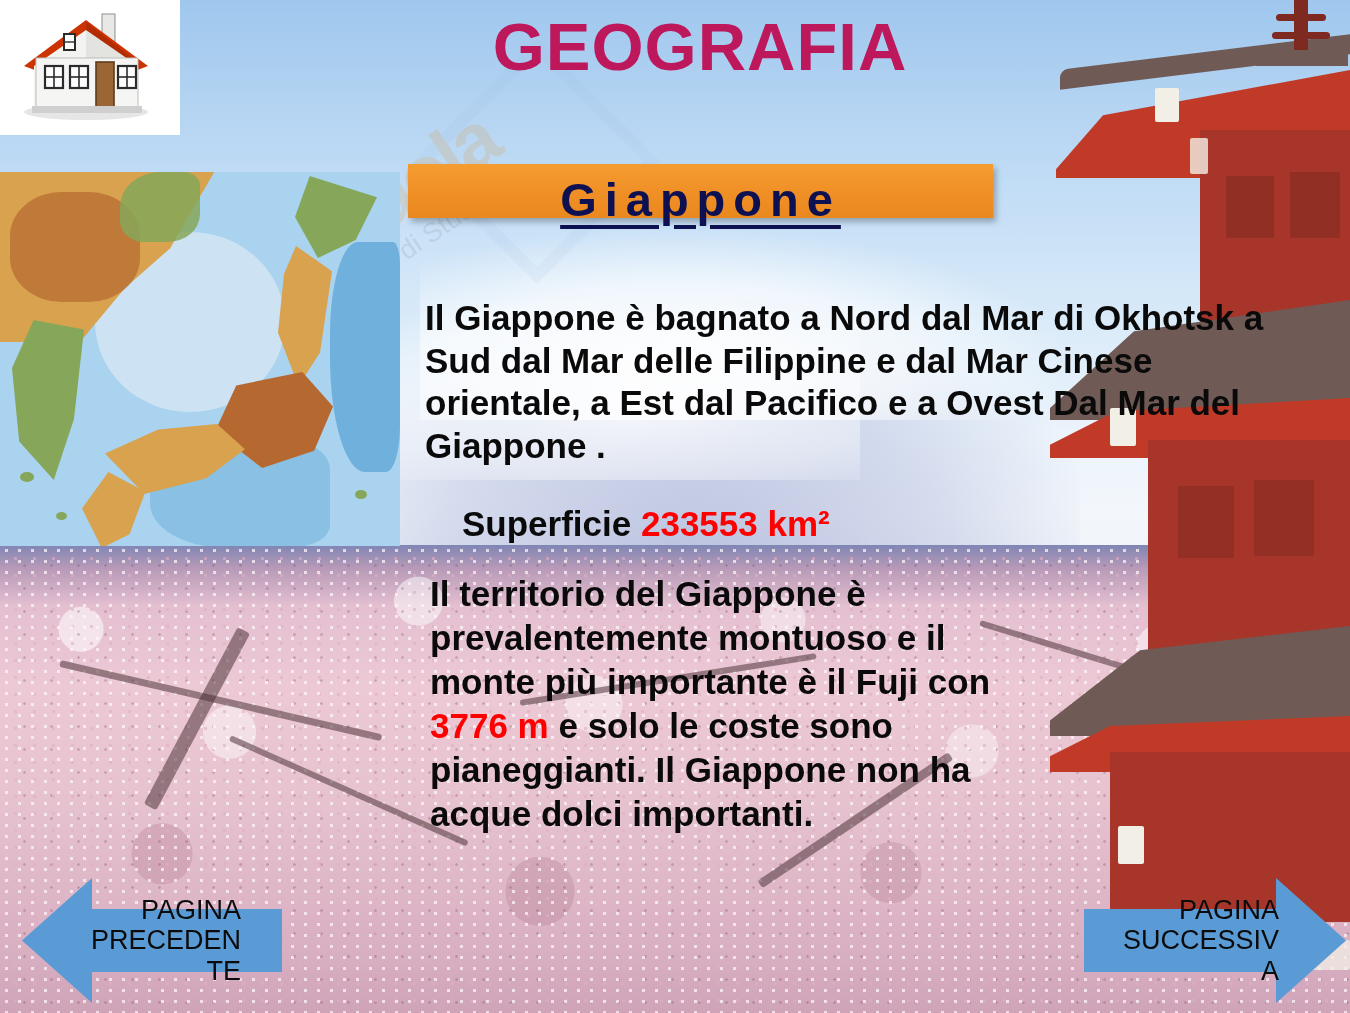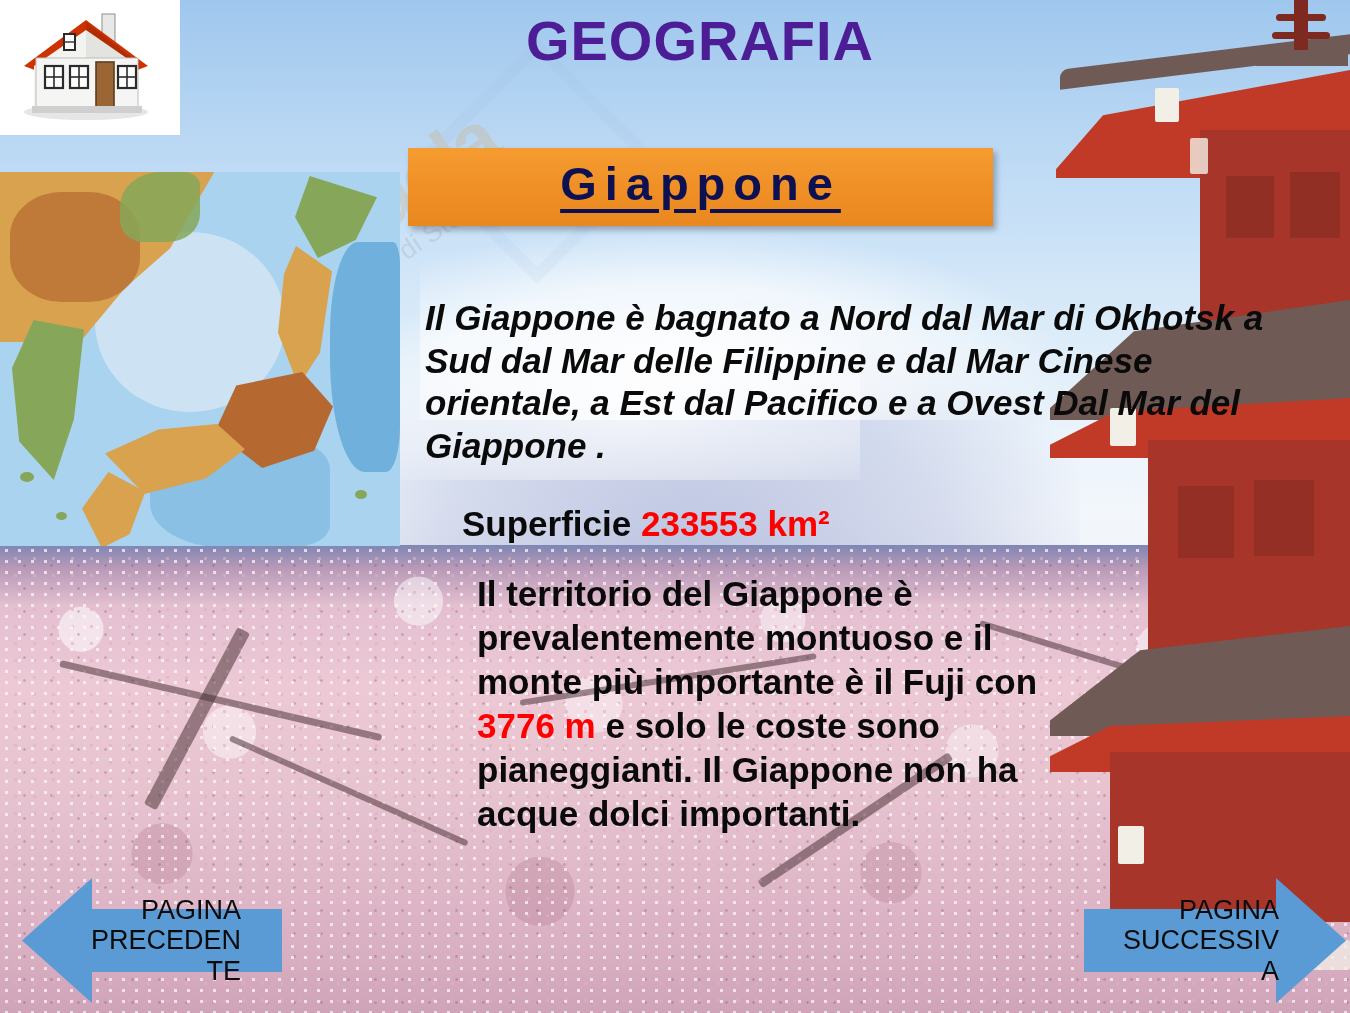--- a/index.html
+++ b/index.html
@@ -130,67 +130,65 @@
   }
   .m-sea  { position: absolute; background: #a9d3ee; }
   .m-deep { position: absolute; background: #6fb0dc; }
   .m-land { position: absolute; background: #d8a24e; }
   .m-green{ position: absolute; background: #86a759; }
   .m-brown{ position: absolute; background: #b5682f; }
   .m-pale { position: absolute; background: #ddeaf5; }
 
   
   .banner {
-    position: absolute; left: 408px; top: 148px; width: 585px; height: 78px;
+    position: absolute; left: 408px; top: 164px; width: 585px; height: 54px;
     background: linear-gradient(180deg, #f59c31 0%, #ef8f26 55%, #e8881f 100%);
     box-shadow: 3px 4px 6px rgba(0,0,0,.28);
   }
   .banner-title {
     position: absolute; left: 0; right: 0; top: 8px;
     text-align: center;
     font-size: 47px; font-weight: 700; color: #0d1152;
     letter-spacing: 8px;
     text-decoration: underline;
     text-underline-offset: 9px;
     text-decoration-thickness: 4px;
     font-family: "Liberation Sans", sans-serif;
     white-space: nowrap;
   }
 
   
   .main-title {
     position: absolute; left: 360px; top: 12px; width: 680px;
     text-align: center;
-    font-size: 56px; font-weight: 700; color: #4c1d95;
+    font-size: 67px; font-weight: 700; color: #be185d;
     letter-spacing: 1px;
     font-family: "Liberation Sans", sans-serif;
     line-height: 1.05;
     white-space: nowrap;
   }
 
   
   .para-1 {
     position: absolute; left: 425px; top: 297px; width: 880px;
     font-size: 35px; font-weight: 700; color: #0a0a0a;
     line-height: 1.22;
     font-family: "Liberation Sans", sans-serif;
-    font-style: italic;
   }
   .superficie {
     position: absolute; left: 462px; top: 503px; width: 620px;
     font-size: 35px; font-weight: 700; color: #0a0a0a;
     line-height: 1.22;
     font-family: "Liberation Sans", sans-serif;
   }
   .para-2 {
     position: absolute; left: 430px; top: 572px; width: 600px;
     font-size: 35px; font-weight: 700; color: #0a0a0a;
     line-height: 1.26;
     font-family: "Liberation Sans", sans-serif;
-    margin-left: 47px;
   }
   .hl { color: #ff0000; }
 
   
   .nav { position: absolute; }
   .nav-label {
     position: absolute; inset: 0;
     display: flex; align-items: center; justify-content: center;
     font-size: 27px; font-weight: 400; color: #0b0b0b;
     line-height: 1.12; text-align: right;

